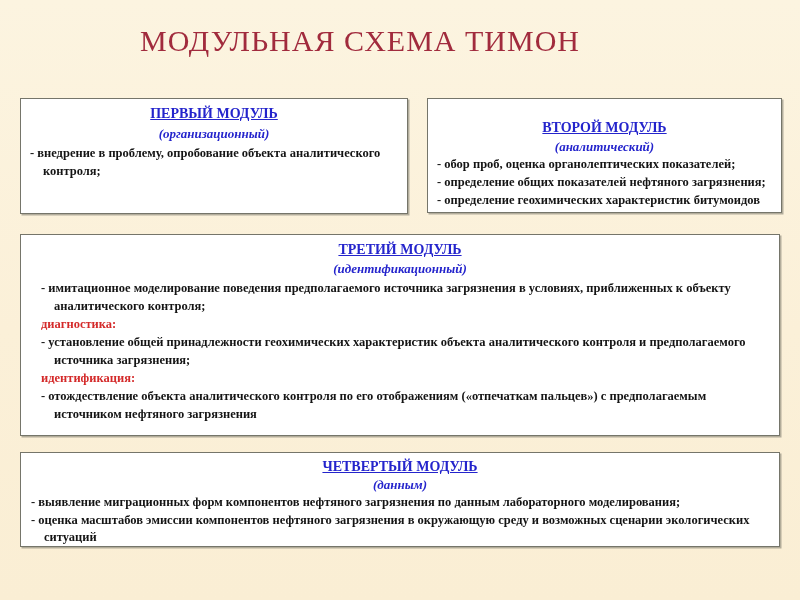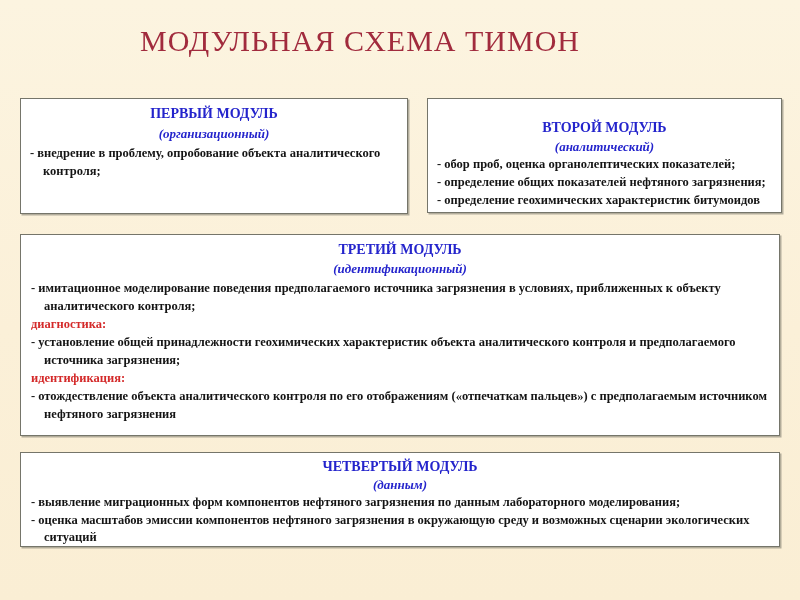--- a/index.html
+++ b/index.html
@@ -26,27 +26,28 @@
     background: #FFFFFF;
     border: 1px solid #75756A;
     box-shadow: 1.5px 1.5px 0 rgba(90,90,80,0.45);
     box-sizing: border-box;
     color: #141414;
     font-weight: bold;
     font-size: 12.5px;
   }
   .box-1 { left: 20px;  top: 98px;  width: 388px; height: 116px; padding: 4px 9px; line-height: 1.5; }
   .box-2 { left: 427px; top: 98px;  width: 355px; height: 115px; padding: 19px 9px; line-height: 1.42; }
-  .box-3 { left: 20px;  top: 234px; width: 760px; height: 202px; padding: 5px 10px; line-height: 1.44; }
+  .box-3 { left: 20px;  top: 234px; width: 760px; height: 202px; padding: 5px 20px; line-height: 1.44; }
   .box-4 { left: 20px;  top: 452px; width: 760px; height: 95px; padding: 4px 10px; line-height: 1.38; }
   .mod-heading {
     text-align: center;
     color: #2424CC;
     font-size: 14px;
     font-weight: bold;
+    text-decoration: underline;
   }
   .mod-subtitle {
     text-align: center;
     color: #2424CC;
     font-size: 13px;
     font-weight: bold;
     font-style: italic;
   }
   .bullet {
     padding-left: 13px;

